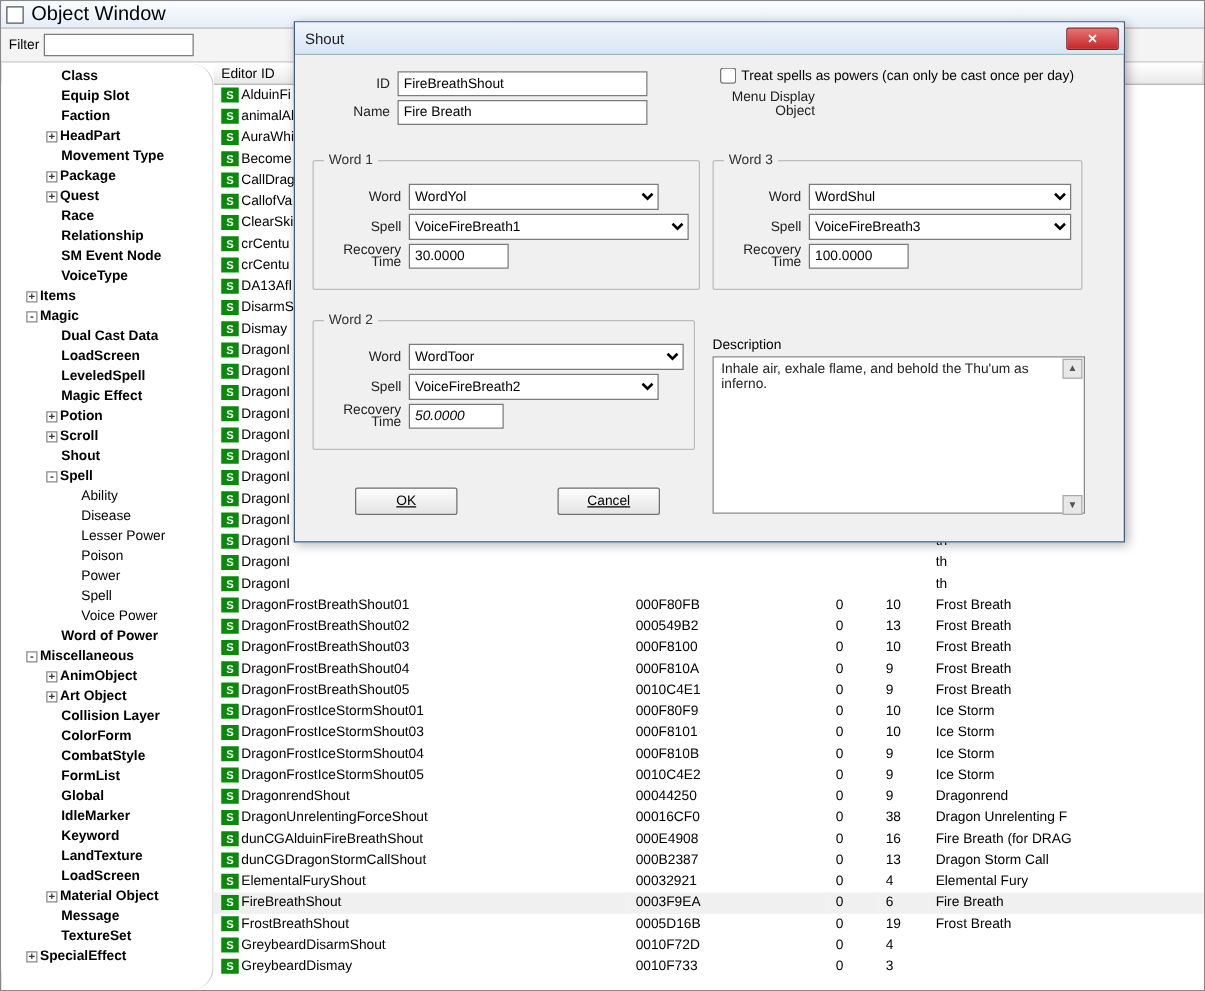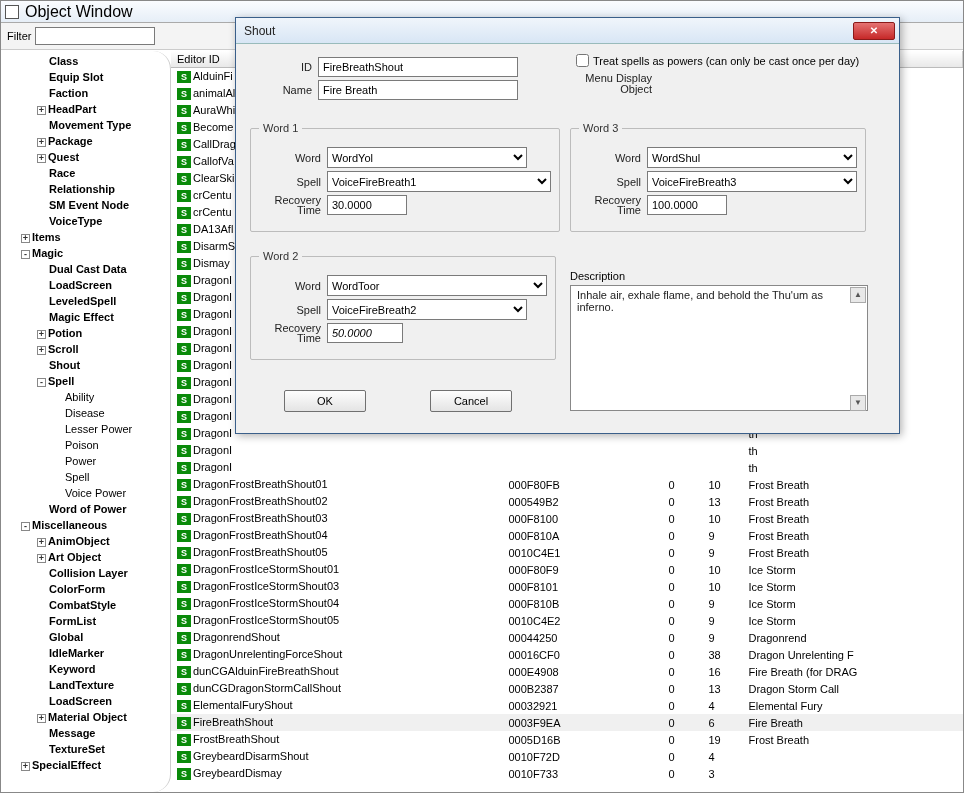--- a/index.html
+++ b/index.html
@@ -40,21 +40,21 @@
 .dlg-body { padding: 10px 14px; position: relative; }
 
 fieldset.group { border: 1px solid #bcbcbc; border-radius: 2px; padding: 10px 8px 8px 8px; margin-top: 6px; position: absolute; }
 fieldset.group legend { padding: 0 4px; font-size:11px; color:#333; }
 
 .field-row { display:flex; align-items:center; margin: 3px 0; }
 .field-row label { width: 62px; text-align:right; margin-right: 6px; color:#222; }
 .field-row input[type=text] { height: 20px; border:1px solid #7a7a7a; padding: 0 4px; font-size: 11px; background:#fff; }
 .field-row select { height: 21px; border:1px solid #7a7a7a; font-size:11px; background:#fff; }
 
-.dlg-buttons { position:absolute; left: 48px; top: 372px; display:flex; gap:64px; }
+.dlg-buttons { position:absolute; left: 48px; top: 372px; display:flex; gap:80px;text-decoration:underline; }
 .dlg-buttons button { width: 82px; height: 22px; border:1px solid #707070; background: linear-gradient(#fdfdfd,#e4e4e4); border-radius:2px; font-size:11px; }
 
 .desc-box { border:1px solid #888; background:#fff; width: 298px; height: 126px; padding: 3px 6px; font-size:11px; color:#222; overflow:auto; resize:none; font-family: inherit; }
 
 .chk { display:flex; align-items:center; gap:4px; }
 .chk input { width:13px; height:13px; }
 
 .list-body { overflow:auto; height: 100%; }
 tbody tr { height: 17px; }
 .desc-scroll { position:absolute; right:2px; top:2px; bottom:2px; width:16px; display:flex; flex-direction:column; justify-content:space-between; }

